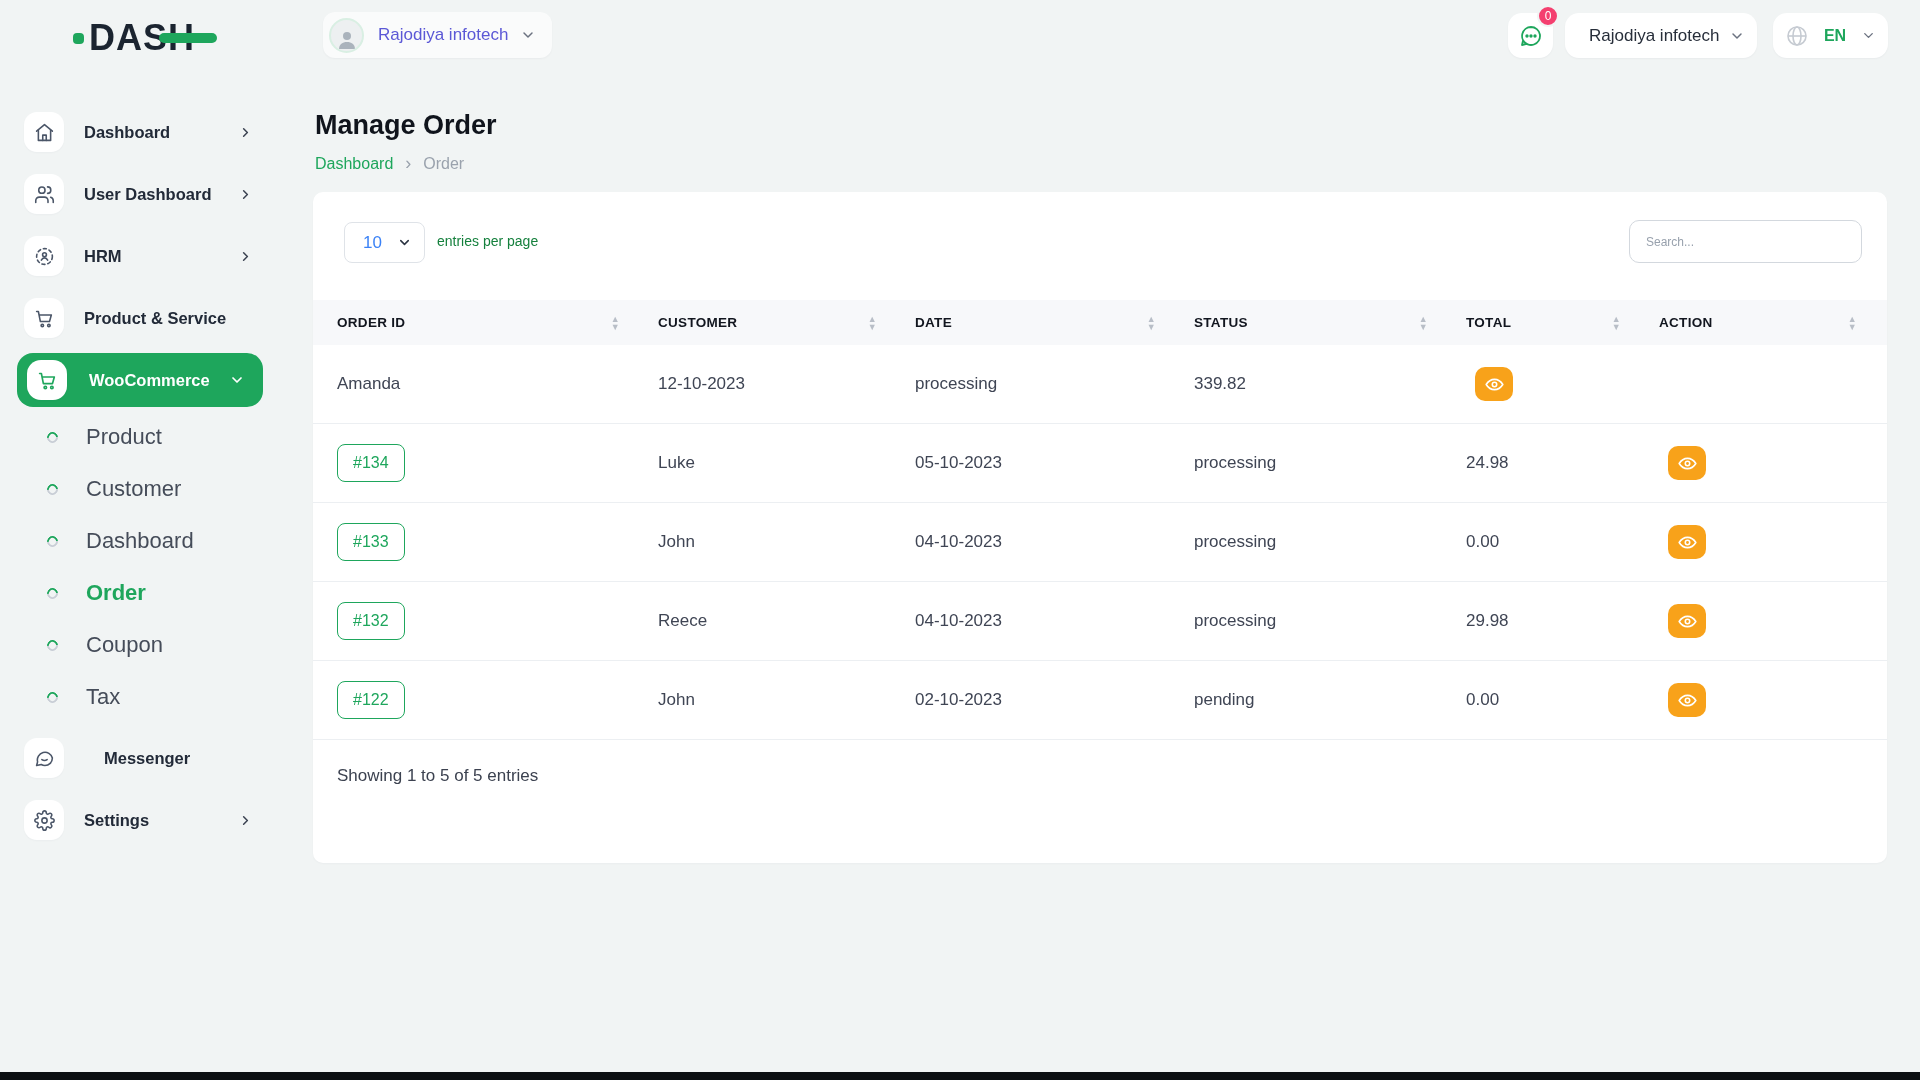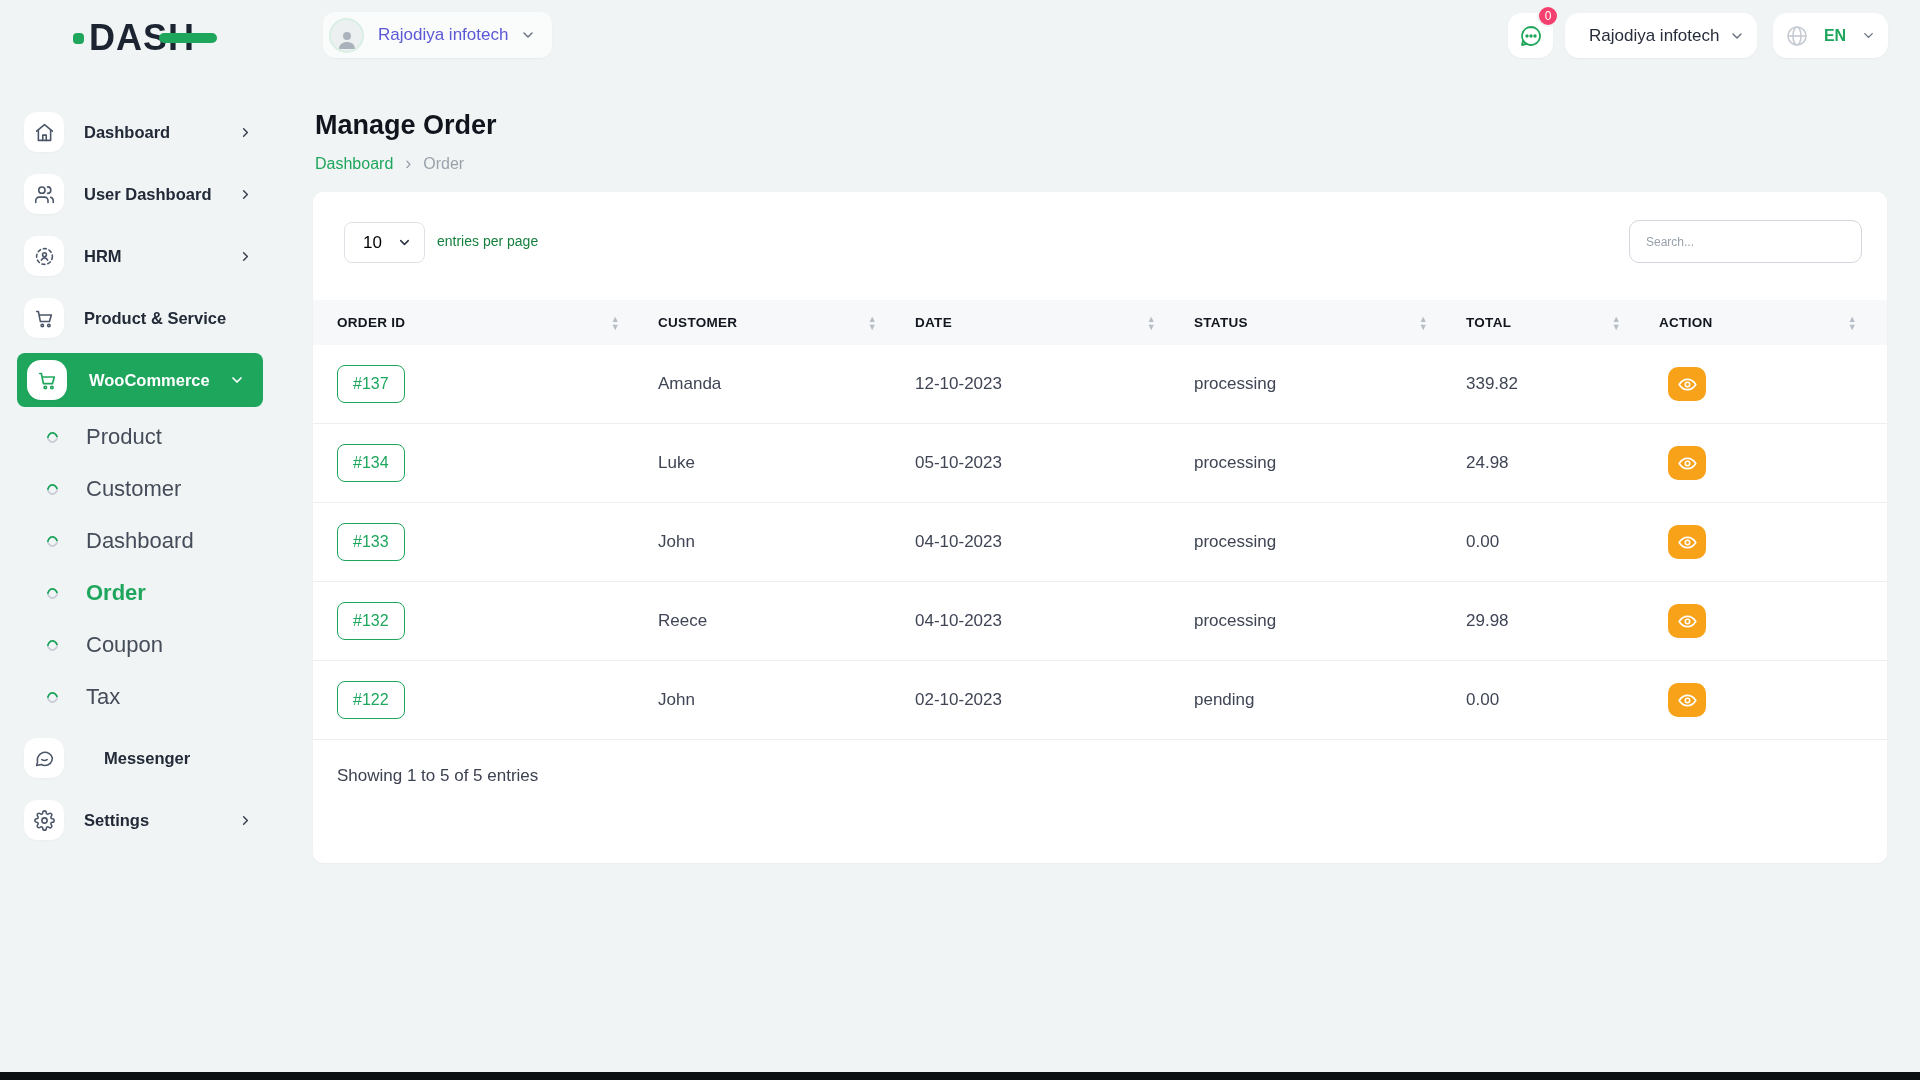--- a/index.html
+++ b/index.html
@@ -28,42 +28,42 @@
   .chev { color:#6b7280; display:flex; }
 
   
   .sidebar { position:absolute; left:0; top:72px; width:283px; bottom:8px; padding-top:29px; }
   .side-item { display:flex; align-items:center; height:62px; padding-left:24px; position:relative; cursor:pointer; }
   .icon-box { width:40px; height:40px; min-width:40px; background:#fff; border-radius:13px; display:flex; align-items:center; justify-content:center; color:#4b5668; box-shadow:0 1px 2px rgba(20,30,50,.03); }
   .item-label { margin-left:20px; font-size:16.5px; font-weight:600; color:#222a38; }
   .item-chevron { position:absolute; right:30px; color:#3a4150; display:flex; }
 
   .woo-wrap { height:62px; display:flex; align-items:center; }
-  .woo-active { margin:0 20px 0 17px; height:54px; flex:1; background:#1ea65c; border-radius:8px; display:flex; align-items:center; padding-left:10px; position:relative; cursor:pointer; }
+  .woo-active { margin:0 20px 0 17px; height:54px; flex:1; background:#1ea65c; border-radius:16px; display:flex; align-items:center; padding-left:10px; position:relative; cursor:pointer; }
   .woo-active .icon-box { color:#1ea65c; border-radius:14px; }
   .woo-active .item-label { color:#fff; margin-left:22px; font-weight:700; }
   .woo-active .item-chevron { color:#fff; right:18px; }
 
   .side-sub { display:flex; align-items:center; height:52px; padding-left:47px; cursor:pointer; }
   .bullet { width:11px; height:11px; min-width:11px; border-radius:50%; border:2px solid #c9ced6; border-top-color:#1ea65c; border-left-color:#1ea65c; transform:rotate(40deg); }
   .sub-label { margin-left:28px; font-size:22px; color:#454c59; }
   .side-sub.active .sub-label { color:#1ea65c; font-weight:700; }
 
   
   .main { position:absolute; left:283px; top:72px; right:0; bottom:0; }
   .page-title { position:absolute; left:32px; top:38px; font-size:27px; font-weight:700; color:#10141c; }
   .breadcrumb { position:absolute; left:32px; top:81px; font-size:16px; display:flex; align-items:center; gap:12px; }
   .crumb-link { color:#1ea65c; cursor:pointer; }
   .crumb-sep { color:#9aa2ad; font-size:18px; }
   .crumb-current { color:#9aa2ad; }
 
   .card { position:absolute; left:30px; top:120px; width:1574px; height:671px; background:#fff; border-radius:10px; box-shadow:0 1px 2px rgba(20,30,50,.03); }
 
   .controls { position:relative; height:108px; }
-  .page-size { position:absolute; left:31px; top:30px; width:81px; height:41px; border:1px solid #dfe3e8; border-radius:8px; display:flex; align-items:center; justify-content:space-between; padding:0 12px 0 18px; cursor:pointer; font-size:17px; color:#000000; background:#fff; }
+  .page-size { position:absolute; left:31px; top:30px; width:81px; height:41px; border:1px solid #dfe3e8; border-radius:8px; display:flex; align-items:center; justify-content:space-between; padding:0 12px 0 18px; cursor:pointer; font-size:17px; color:#3b82f6; background:#fff; }
   .entries-label { position:absolute; left:124px; top:41px; font-size:14px; color:#15803d; }
   .search-input { position:absolute; right:25px; top:28px; width:233px; height:43px; border:1px solid #d3d8de; border-radius:10px; padding:0 16px; font-size:12px; color:#3a4050; outline:none; font-family:"Liberation Sans", sans-serif; background:#fff; }
   .search-input::placeholder { color:#98a1ad; }
 
   .grid-cols { display:grid; grid-template-columns:321px 257px 279px 272px 193px 252px; }
   .thead { background:#f7f8fa; height:45px; align-items:center; }
   .th { display:flex; align-items:center; justify-content:space-between; padding:0 14px 0 24px; font-size:13.5px; font-weight:700; color:#12161f; letter-spacing:.3px; }
   .th:last-child { padding-right:30px; }
   .sort { display:flex; flex-direction:column; color:#b8bec7; font-size:9px; line-height:8px; cursor:pointer; }
 
@@ -317,21 +317,20 @@
           <span>TOTAL</span>
           <span class="sort">▲<span>▼</span></span>
         </div>
       <div class="th">
           <span>ACTION</span>
           <span class="sort">▲<span>▼</span></span>
         </div>
     </div>
 
     <div class="grid-cols trow">
-      <div class="td"><span class="order-badge">#137</span></div>
       <div class="td">Amanda</div>
       <div class="td">12-10-2023</div>
       <div class="td">processing</div>
       <div class="td">339.82</div>
       <div class="td">
           <button class="action-btn">
         <svg width="19" height="19" viewBox="0 0 24 24" fill="none" stroke="#ffffff" stroke-width="2" stroke-linecap="round" stroke-linejoin="round">
               <path d="M1.5 12S5.5 5.5 12 5.5 22.5 12 22.5 12 18.5 18.5 12 18.5 1.5 12 1.5 12z"></path>
               <circle cx="12" cy="12" r="2.8"></circle>
             </svg>

